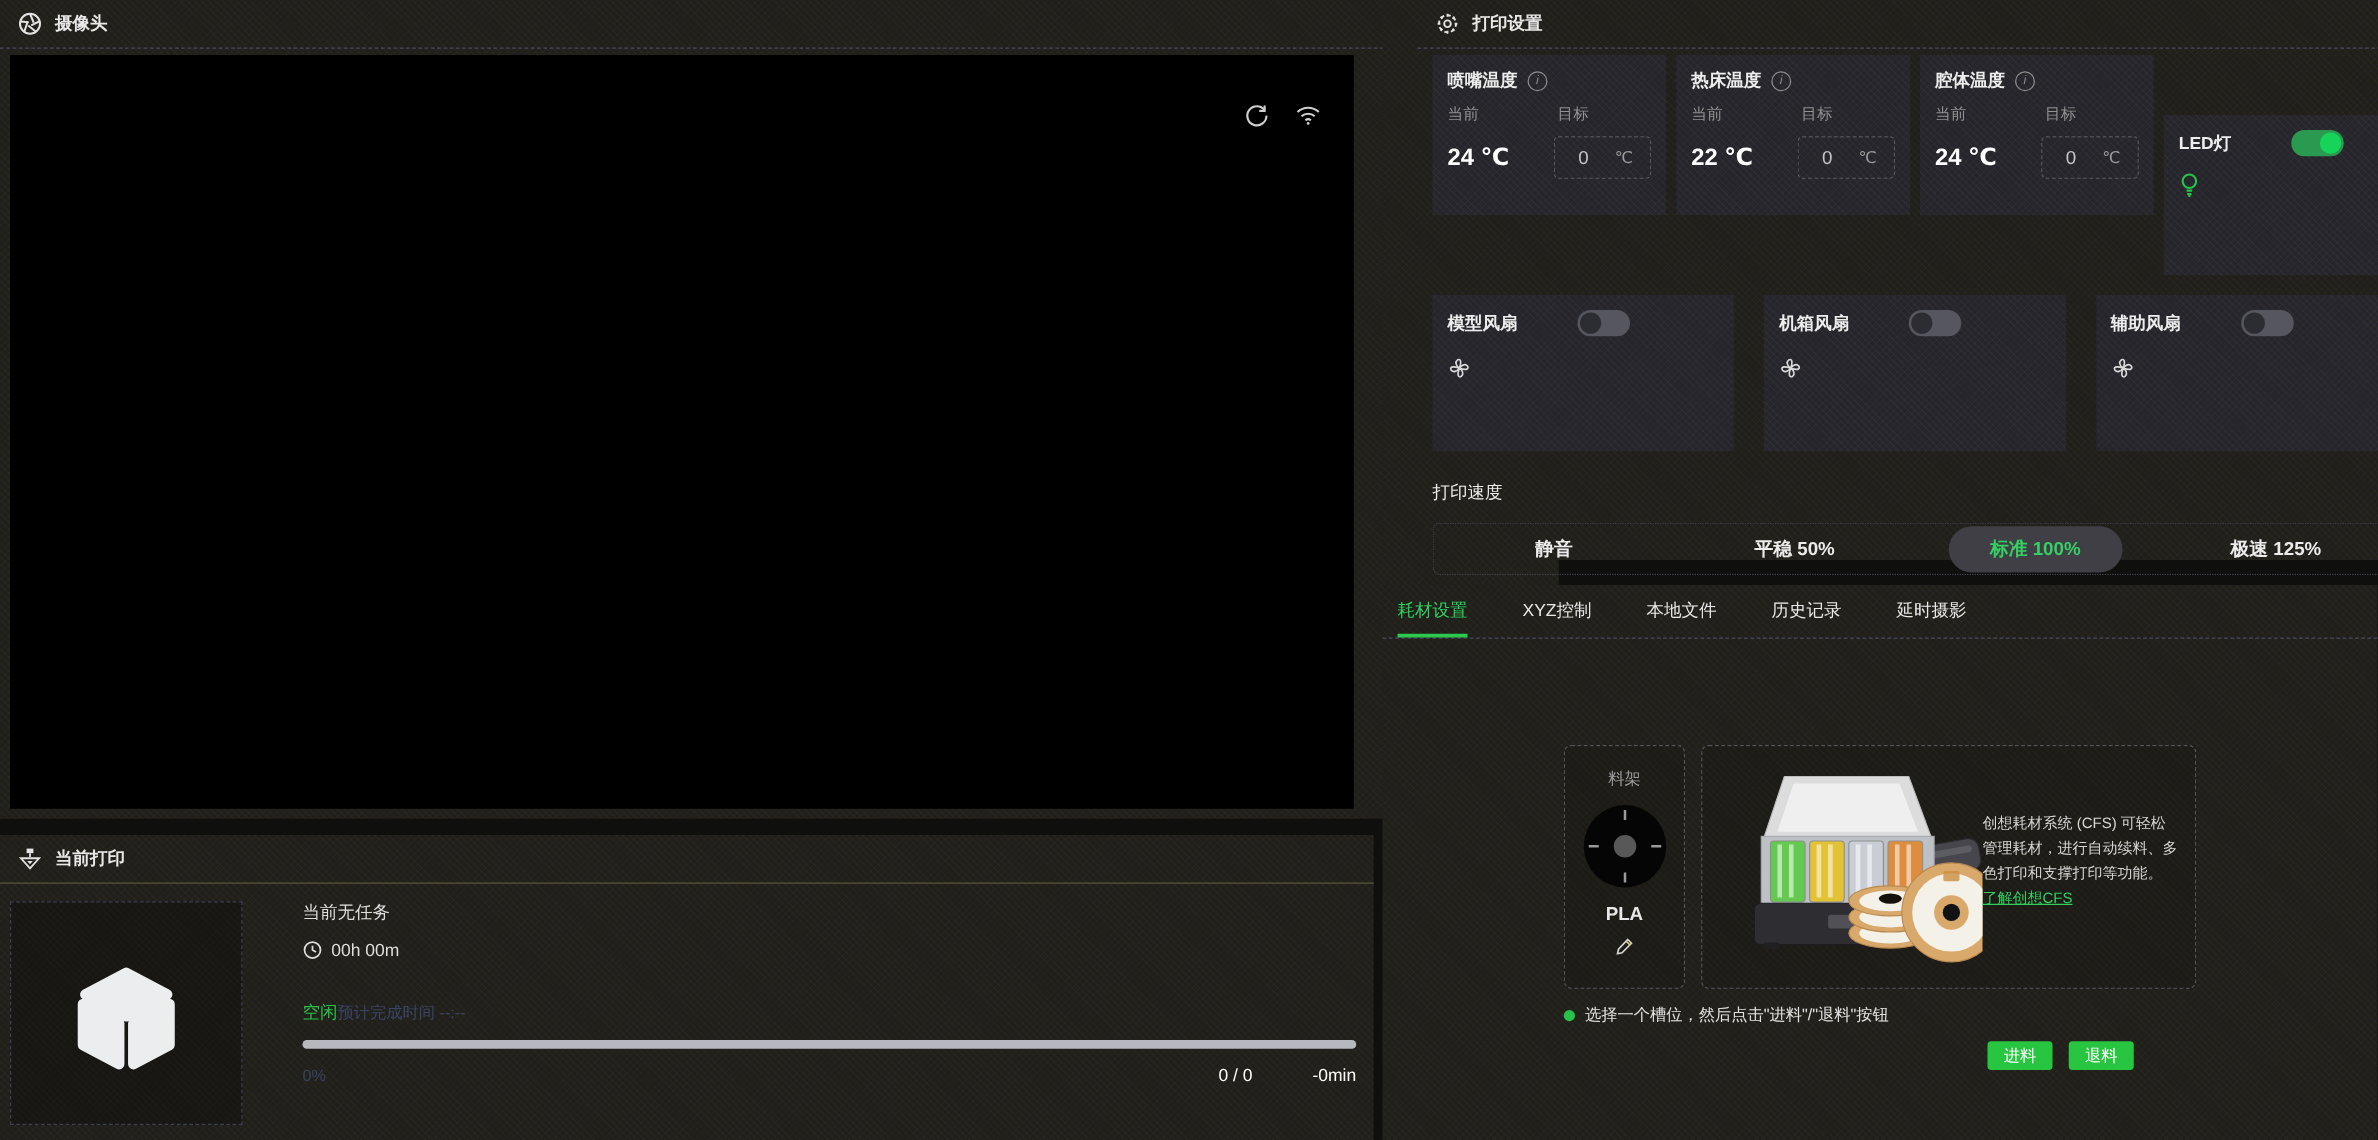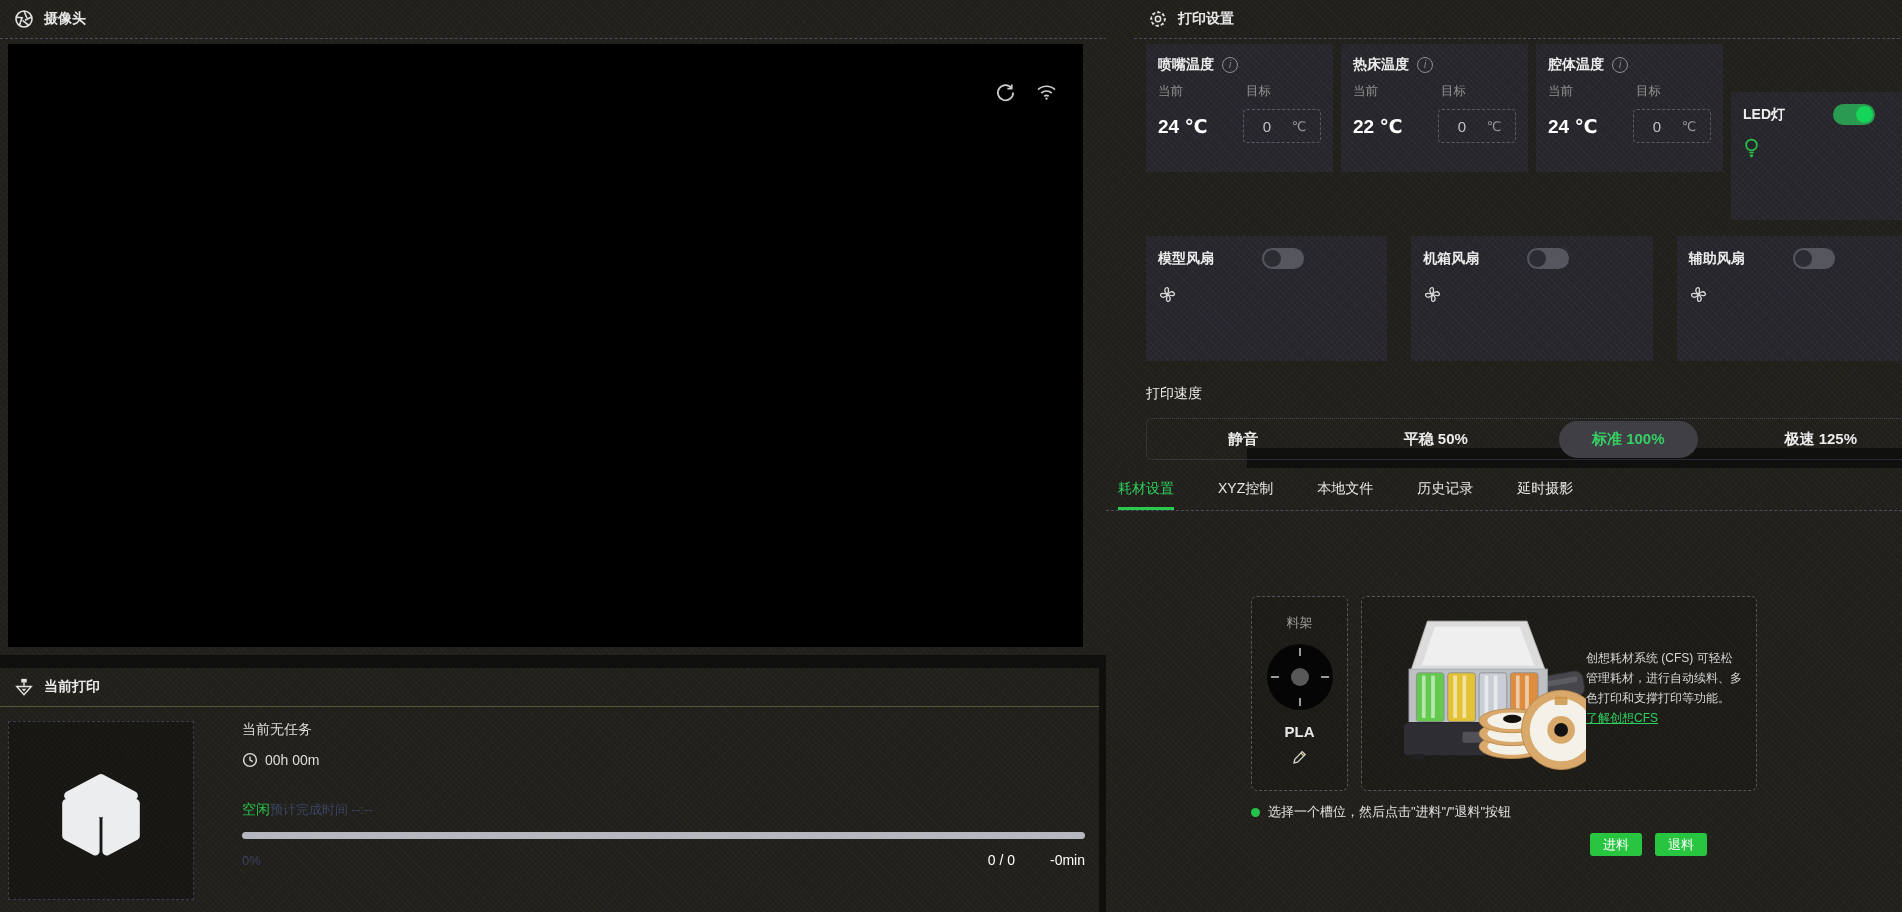--- a/index.html
+++ b/index.html
@@ -26,21 +26,21 @@
   .cur-info{flex:1;margin-left:48px;padding-right:0;}
   .task{color:#dedede;font-size:14px;}
   .timerow{display:flex;align-items:center;gap:7px;color:#dedede;font-size:14px;margin-top:13px;}
   .staterow{display:flex;justify-content:flex-start;align-items:flex-end;margin-top:33px;}
   .state{color:#27c24a;font-size:14px;}
   .eta{color:#3b4566;font-size:13px;}
   .pbar{margin-top:13px;height:7px;border-radius:4px;background:#b7b8bf;}
   .statrow{display:flex;align-items:center;margin-top:13px;font-size:14px;color:#fff;}
   .pct{color:#39435f;font-size:13px;}
   .statrow .sp{flex:1}
-  .layers{margin-right:35px;}
+  .layers{margin-right:48px;}
 
   
   #settings{left:1106px;top:0;width:796px;height:448px;padding-left:28px;}
   #settings .inner{padding:0 12px;}
   .cardrow{display:flex;gap:8px;margin-top:5px;}
   .card{background-color:#26252b;
     background-image:repeating-linear-gradient(45deg,rgba(160,160,110,.05) 0 1px,transparent 1px 4px),
                      repeating-linear-gradient(-45deg,rgba(110,110,170,.05) 0 1px,transparent 1px 4px);
     padding:12px 12px 10px;box-sizing:border-box;}
   .tempcard{width:187px;height:128px;}

